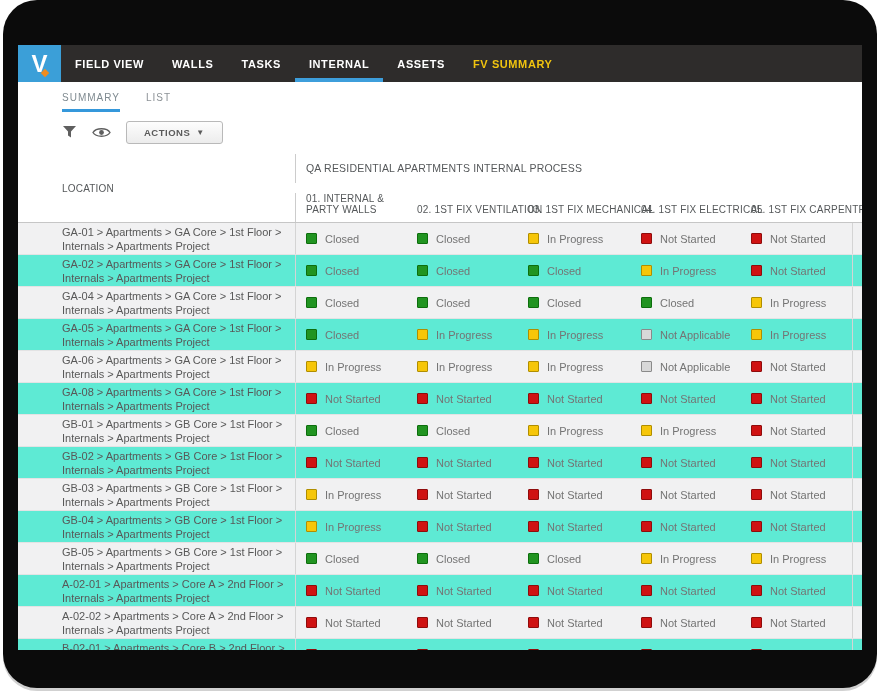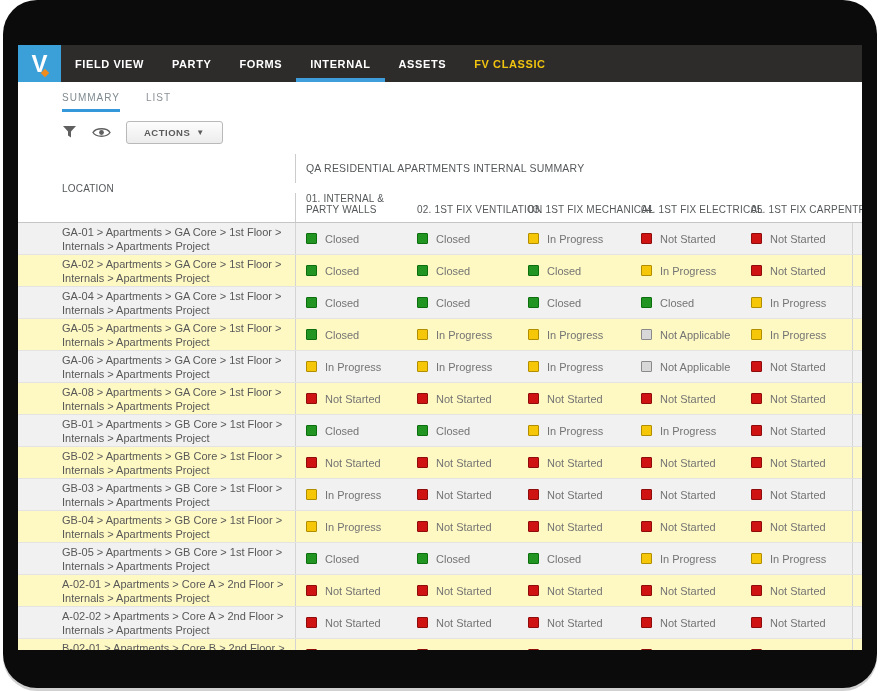--- a/index.html
+++ b/index.html
@@ -51,21 +51,21 @@
   .col-h { font-size:10px; color:#55585a; letter-spacing:.2px; padding:0 6px 7px 10px;
            align-self:end; }
   .col-h.loc { padding-left:44px; padding-bottom:28px; }
   .col-h.proc { border-left:none; }
   .col-h.first { border-left:1px solid #ccc; }
   .col-h.nowrap { white-space:nowrap; overflow:visible; }
   .col-h.sliver { border-left:1px solid #ccc; padding:0; }
 
   .row { border-bottom:1px solid #e3e3e4; height:32px; }
   .row.odd { background:#f1f1f2; }
-  .row.even { background:#fef9c3; }
+  .row.even { background:#5eead4; }
   .cell-loc { padding:3px 10px 3px 44px; font-size:11px; line-height:1.23; color:#585858;
               overflow:hidden; }
   .cell-status { display:flex; align-items:center; padding-left:10px; font-size:11px;
                  color:#747474; white-space:nowrap; overflow:hidden; }
   .cell-status.first { border-left:1px solid #d4d4d4; }
   .cell-sliver { border-left:1px solid #d4d4d4; }
   .chip { width:11px; height:11px; border-radius:1px; margin-right:8px; flex:0 0 11px; }
 </style>
 </head>
 <body>
@@ -73,25 +73,25 @@
 <div class="tablet-frame">
   <div class="screen">
 
     <nav class="nav">
       <div class="logo">
         <span class="v">V</span>
         <span class="tick"></span>
       </div>
       <div class="nav-tabs" id="nav-tabs">
           <div class="nav-tab">FIELD VIEW</div>
-          <div class="nav-tab">PARTY</div>
-          <div class="nav-tab">FORMS</div>
+          <div class="nav-tab">WALLS</div>
+          <div class="nav-tab">TASKS</div>
           <div class="nav-tab active">INTERNAL</div>
           <div class="nav-tab">ASSETS</div>
-          <div class="nav-tab highlight">FV CLASSIC</div>
+          <div class="nav-tab highlight">FV SUMMARY</div>
         </div>
     </nav>
 
     <div class="subnav" id="sub-tabs">
         <div class="sub-tab active">SUMMARY</div>
         <div class="sub-tab">LIST</div>
       </div>
 
     <div class="toolbar">
       <span class="tool-icon">
@@ -108,21 +108,21 @@
       <button class="actions-btn">
         <span>ACTIONS</span>
         <span class="caret">▼</span>
       </button>
     </div>
 
     <div class="table">
       <div class="thead">
         <div class="group-row">
           <div></div>
-          <div class="group-title">QA RESIDENTIAL APARTMENTS INTERNAL SUMMARY</div>
+          <div class="group-title">QA RESIDENTIAL APARTMENTS INTERNAL PROCESS</div>
         </div>
         <div class="grid-row" id="col-heads">
           <div class="col-h loc">LOCATION</div>
         <div class="col-h proc first">01. INTERNAL &amp; PARTY WALLS</div>
             <div class="col-h proc nowrap">02. 1ST FIX VENTILATION</div>
             <div class="col-h proc nowrap">03. 1ST FIX MECHANICAL</div>
             <div class="col-h proc nowrap">04. 1ST FIX ELECTRICAL</div>
             <div class="col-h proc nowrap">05. 1ST FIX CARPENTRY</div>
             <div class="col-h sliver"></div>
           </div>

